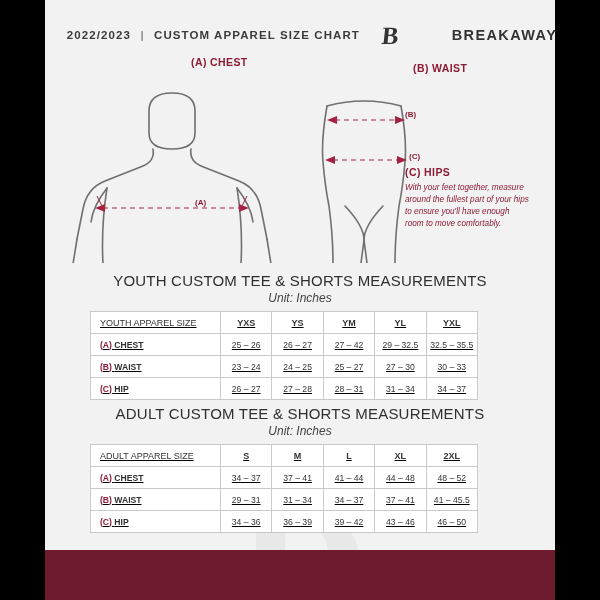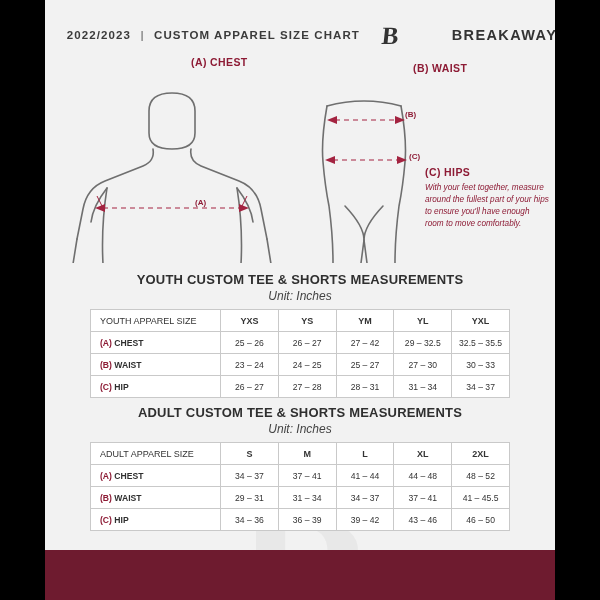--- a/index.html
+++ b/index.html
@@ -100,54 +100,55 @@
     margin-bottom: 4px;
   }
   .callout .c-body {
     font-size: 8.2px;
     font-style: italic;
     line-height: 1.45;
     color: #8d1b35;
   }
   #callout-chest { left: 146px; top: 8px; width: 118px; }
   #callout-waist { left: 368px; top: 14px; width: 120px; }
-  #callout-hips  { left: 380px; top: 118px; width: 125px; }
+  #callout-hips  { left: 360px; top: 118px; width: 125px; }
 
   .tag {
     position: absolute;
     font-size: 8px;
     font-weight: bold;
     color: #8d1b35;
   }
 
   
   .section { position: absolute; left: 45px; width: 420px; }
   #section-youth { top: 272px; }
   #section-adult { top: 405px; }
 
   .sec-title {
     text-align: center;
-    font-size: 13px;
-    font-weight: bold;
+    font-size: 15px;
+    font-weight: normal;
     color: #2f2f2f;
     letter-spacing: .2px;
   }
   .sec-sub {
     text-align: center;
     font-size: 12px;
     font-style: italic;
     color: #444;
     margin-top: 2px;
     margin-bottom: 6px;
   }
   table {
-    width: 420px;
+    width: 388px;
     border-collapse: collapse;
     background: #fff;
     table-layout: fixed;
+    text-decoration: underline;
   }
   th, td {
     border: 1px solid #c9c9c9;
     height: 22px;
     font-size: 8.6px;
     color: #333;
     text-align: center;
     padding: 0;
   }
   th.lbl, td.lbl {

